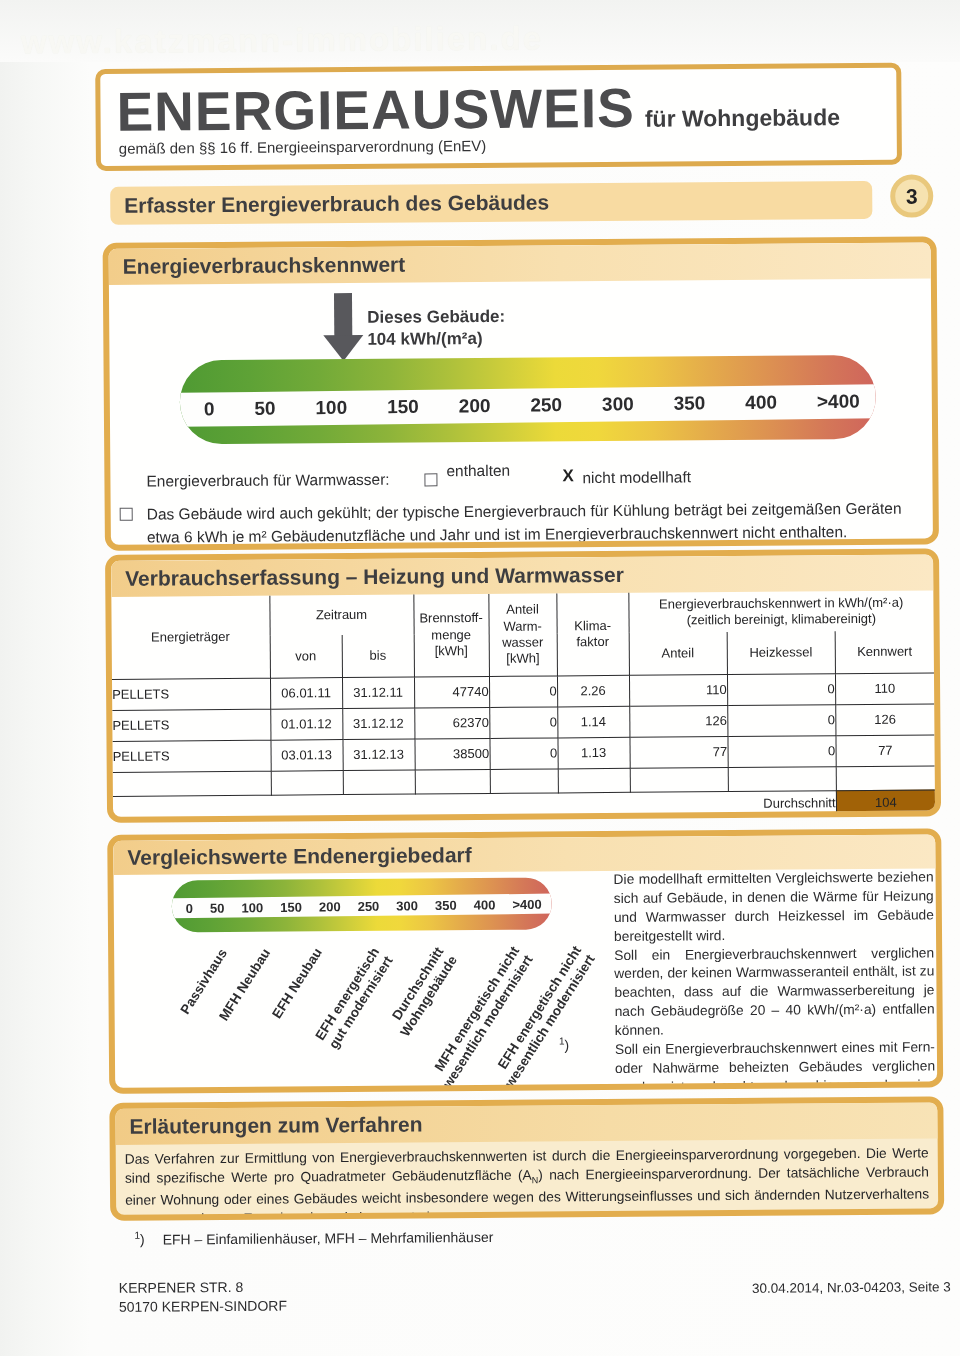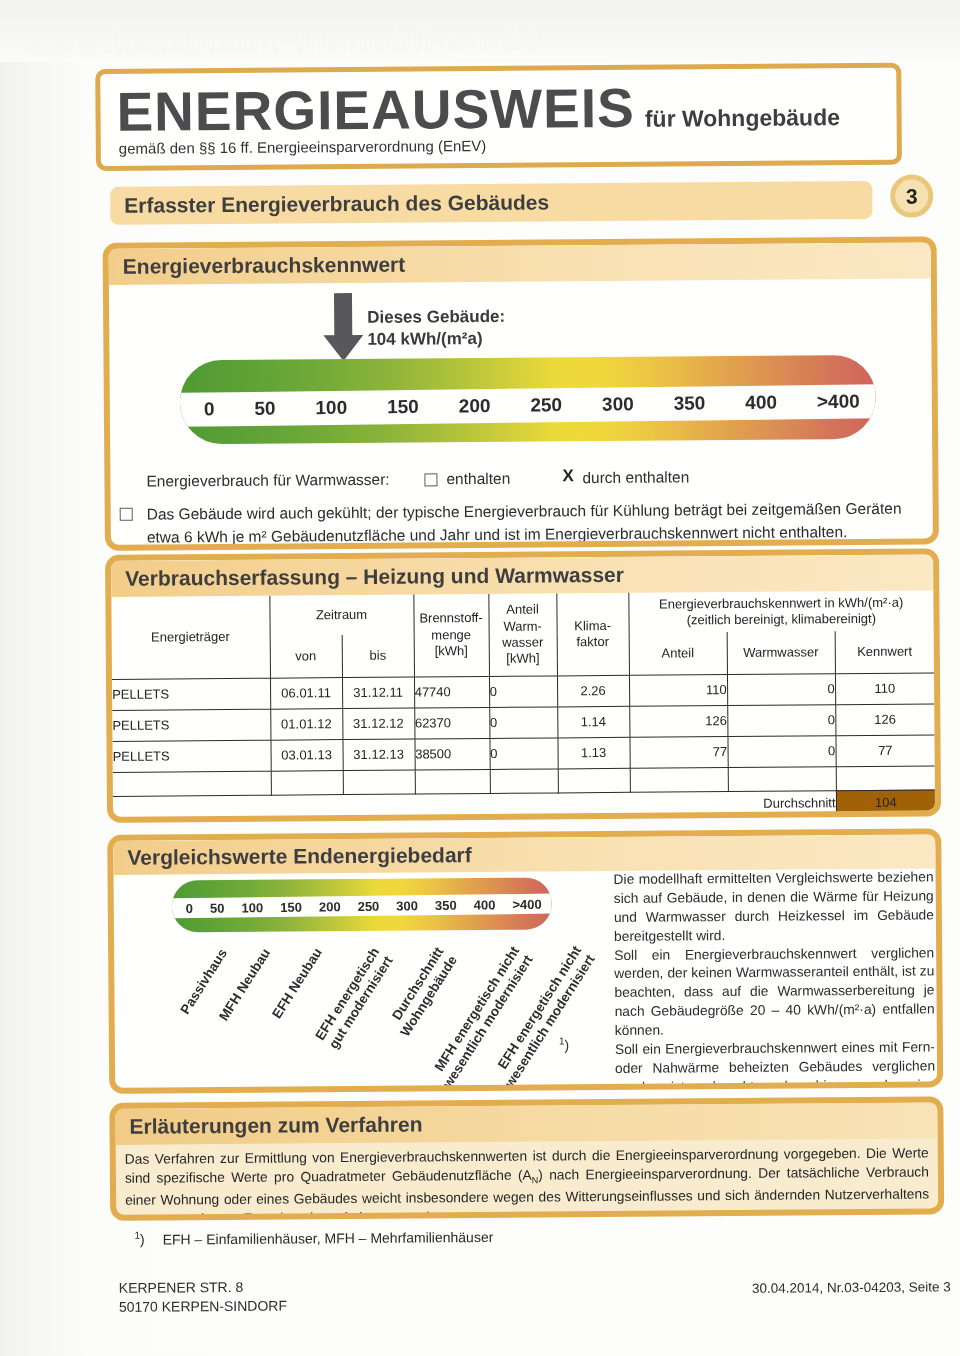--- a/index.html
+++ b/index.html
@@ -60,21 +60,21 @@
   #main-bar .scale-band{top:31px;height:34px;padding:0 16px 0 24px;}
   #main-bar .tick{font-size:19px;font-weight:bold;color:#2c2c2e;}
   #small-bar{left:58px;top:40px;width:380px;height:52px;border-radius:26px;}
   #small-bar .scale-band{top:17px;height:20px;padding:0 10px 0 14px;}
   #small-bar .tick{font-size:13px;font-weight:bold;color:#2c2c2e;}
 
   
   .ww-label{position:absolute;left:36px;top:224px;font-size:15.5px;}
   .cbox{position:absolute;width:13px;height:13px;border:1.5px solid #5a5a5e;box-sizing:border-box;background:#fff;}
   #cb-enthalten{left:314px;top:227px;}
-  .ww-opt1{position:absolute;left:336px;top:224px;font-size:15.5px;}
+  .ww-opt1{position:absolute;left:336px;top:216px;font-size:15.5px;}
   .x-mark{position:absolute;left:452px;top:221px;font-size:17px;font-weight:bold;color:#222;}
   .ww-opt2{position:absolute;left:472px;top:224px;font-size:15.5px;}
   #cb-cooling{left:9px;top:259px;}
   .cooling-text{position:absolute;left:36px;top:254px;width:775px;font-size:15.5px;line-height:1.5;
         white-space:pre-line;color:#2c2c2e;}
 
   
   table.consumption{position:absolute;left:0;top:36px;width:822px;border-collapse:collapse;table-layout:fixed;}
   table.consumption th,table.consumption td{border:1.6px solid #2a2a2c;font-weight:normal;
         font-size:13px;color:#242426;padding:0;}
@@ -85,21 +85,21 @@
   tr.empty-row{height:24px;}
   tr.avg-row{height:24px;}
   th.no-b{border-bottom:none!important;}
   tr.h2 th{border-top:none!important;}
   table.consumption tr th:first-child,table.consumption tr td:first-child{border-left:none;}
   table.consumption tr th:last-child,table.consumption tr td:last-child{border-right:none;}
   tr.h1 th{border-top:none;}
   tr.avg-row td{border-bottom:none;}
   .c-left{text-align:left;padding-left:10px;}
   .c-center{text-align:center;}
-  .c-right{padding-right:6px;}
+  .c-right{text-align:right;padding-right:6px;}
   .c-right-lg{text-align:right;padding-right:12px;}
   td.avg-label{text-align:right;padding-right:10px;border:none;font-size:13px;}
   td.avg-value{background:#a16207;text-align:center;font-weight:bold;font-size:13.5px;
         border-top:1.6px solid #2a2a2c;border-left:1.6px solid #2a2a2c;}
   .grp{font-size:12.8px;}
 
   
   .cat-label{position:absolute;top:106px;transform:rotate(-57deg);transform-origin:100% 0;
         text-align:right;font-size:13.5px;font-weight:bold;color:#2e2e30;line-height:1.15;white-space:nowrap;}
   .cat-label span{display:block;}
@@ -165,21 +165,21 @@
         <span class="tick">300</span>
         <span class="tick">350</span>
         <span class="tick">400</span>
         <span class="tick">&gt;400</span>
       </div>
     </div>
     <span class="ww-label">Energieverbrauch für Warmwasser:</span>
     <span class="cbox" id="cb-enthalten"></span>
     <span class="ww-opt1">enthalten</span>
     <span class="x-mark">X</span>
-    <span class="ww-opt2">durch enthalten</span>
+    <span class="ww-opt2">nicht modellhaft</span>
     <span class="cbox" id="cb-cooling"></span>
     <div class="cooling-text">Das Gebäude wird auch gekühlt; der typische Energieverbrauch für Kühlung beträgt bei zeitgemäßen Geräten
 etwa 6 kWh je m² Gebäudenutzfläche und Jahr und ist im Energieverbrauchskennwert nicht enthalten.</div>
   </div>
 
   <div class="gold-box" id="box-verbrauch">
     <div class="box-strip">
       <span class="strip-title">Verbrauchserfassung – Heizung und Warmwasser</span>
     </div>
     <table class="consumption">
@@ -207,21 +207,21 @@
 [kWh]</th>
         <th rowspan="2" class="pre c-center">Klima-
 faktor</th>
         <th colspan="3" class="no-b pre c-center grp">Energieverbrauchskennwert in kWh/(m²·a)
 (zeitlich bereinigt, klimabereinigt)</th>
       </tr>
       <tr class="h2">
         <th class="c-center">von</th>
         <th class="c-center">bis</th>
         <th class="c-center">Anteil</th>
-        <th class="c-center">Warmwasser</th>
+        <th class="c-center">Heizkessel</th>
         <th class="c-center">Kennwert</th>
       </tr>
       <tr class="data-row">
         <td class="c-left">PELLETS</td>
         <td class="c-center">06.01.11</td>
         <td class="c-center">31.12.11</td>
         <td class="c-right">47740</td>
         <td class="c-right">0</td>
         <td class="c-center">2.26</td>
         <td class="c-right-lg">110</td>

